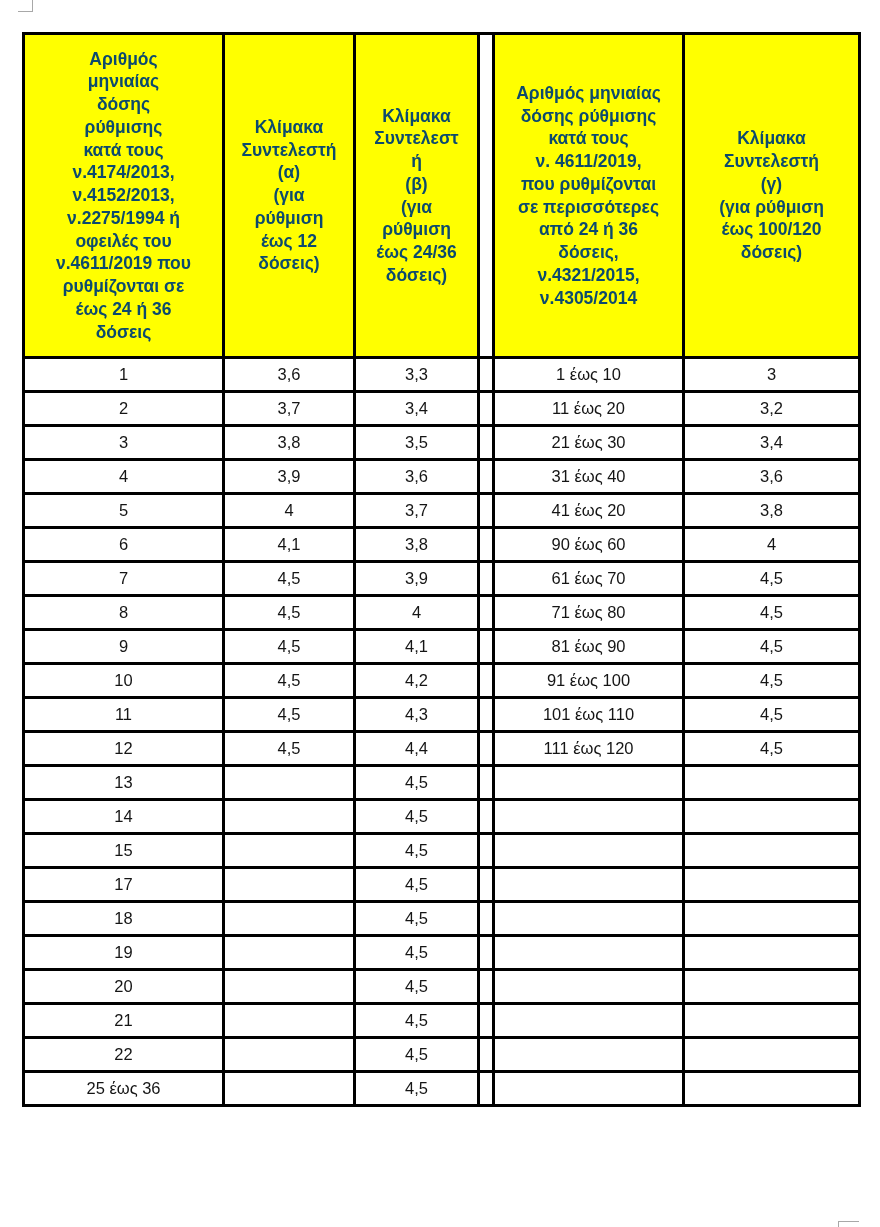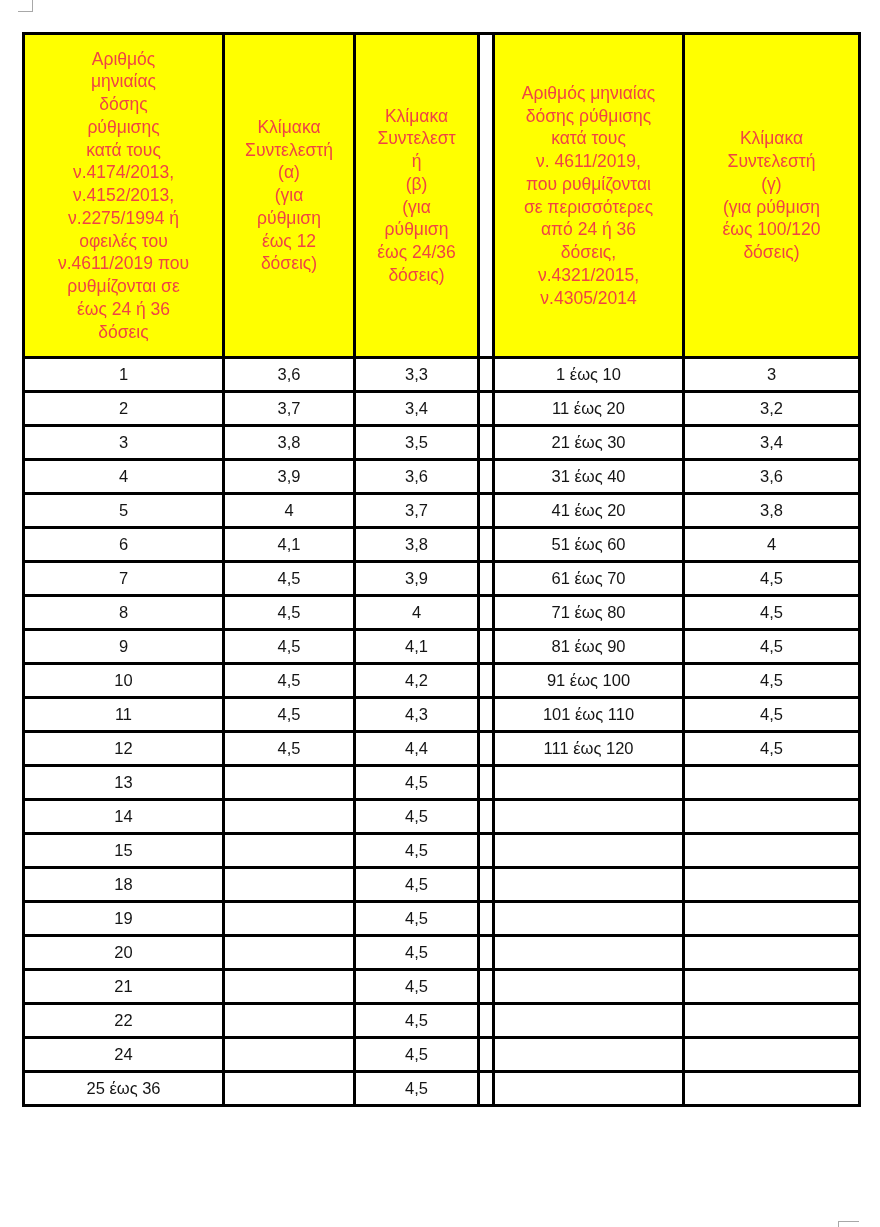--- a/index.html
+++ b/index.html
@@ -42,22 +42,22 @@
   }
   table.rates th,
   table.rates td {
     border: 3px solid #000000;
     padding: 0;
     text-align: center;
     vertical-align: middle;
   }
   table.rates th {
     background: #ffff00;
-    color: #ef4444;
-    font-weight: normal;
+    color: #0c4a6e;
+    font-weight: bold;
     font-size: 17.5px;
     line-height: 1.3;
     white-space: pre-line;
     height: 317px;
     padding: 2px 1px;
   }
   table.rates th.spacer {
     background: #ffffff;
   }
   table.rates td {
@@ -170,21 +170,21 @@
         <td>3,7</td>
         <td></td>
         <td>41 έως 20</td>
         <td>3,8</td>
       </tr>
       <tr>
         <td>6</td>
         <td>4,1</td>
         <td>3,8</td>
         <td></td>
-        <td>51 έως 60</td>
+        <td>90 έως 60</td>
         <td>4</td>
       </tr>
       <tr>
         <td>7</td>
         <td>4,5</td>
         <td>3,9</td>
         <td></td>
         <td>61 έως 70</td>
         <td>4,5</td>
       </tr>
@@ -246,20 +246,28 @@
       </tr>
       <tr>
         <td>15</td>
         <td></td>
         <td>4,5</td>
         <td></td>
         <td></td>
         <td></td>
       </tr>
       <tr>
+        <td>17</td>
+        <td></td>
+        <td>4,5</td>
+        <td></td>
+        <td></td>
+        <td></td>
+      </tr>
+      <tr>
         <td>18</td>
         <td></td>
         <td>4,5</td>
         <td></td>
         <td></td>
         <td></td>
       </tr>
       <tr>
         <td>19</td>
         <td></td>
@@ -279,28 +287,20 @@
       <tr>
         <td>21</td>
         <td></td>
         <td>4,5</td>
         <td></td>
         <td></td>
         <td></td>
       </tr>
       <tr>
         <td>22</td>
-        <td></td>
-        <td>4,5</td>
-        <td></td>
-        <td></td>
-        <td></td>
-      </tr>
-      <tr>
-        <td>24</td>
         <td></td>
         <td>4,5</td>
         <td></td>
         <td></td>
         <td></td>
       </tr>
       <tr>
         <td>25 έως 36</td>
         <td></td>
         <td>4,5</td>

